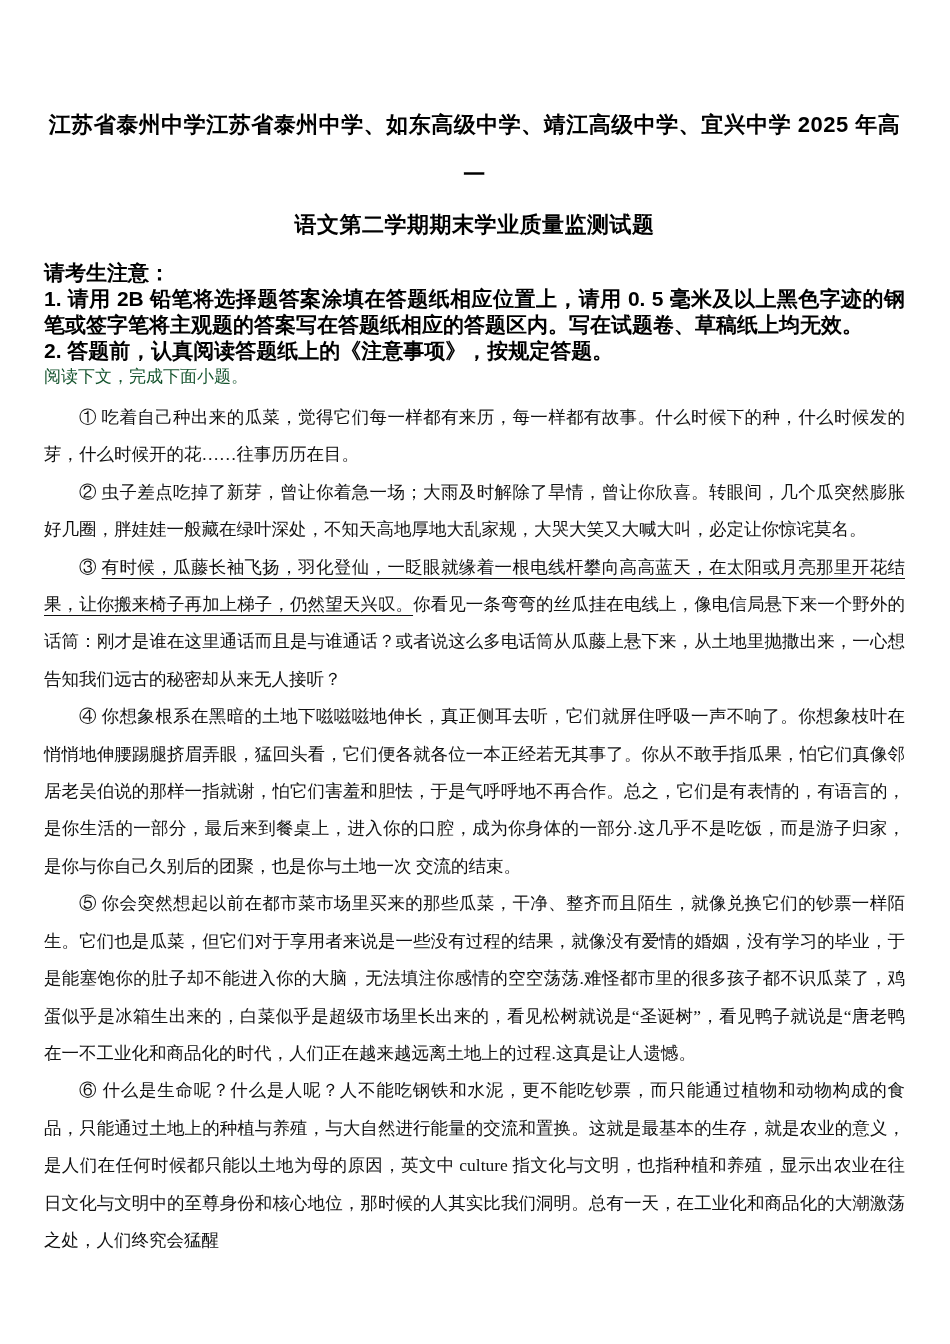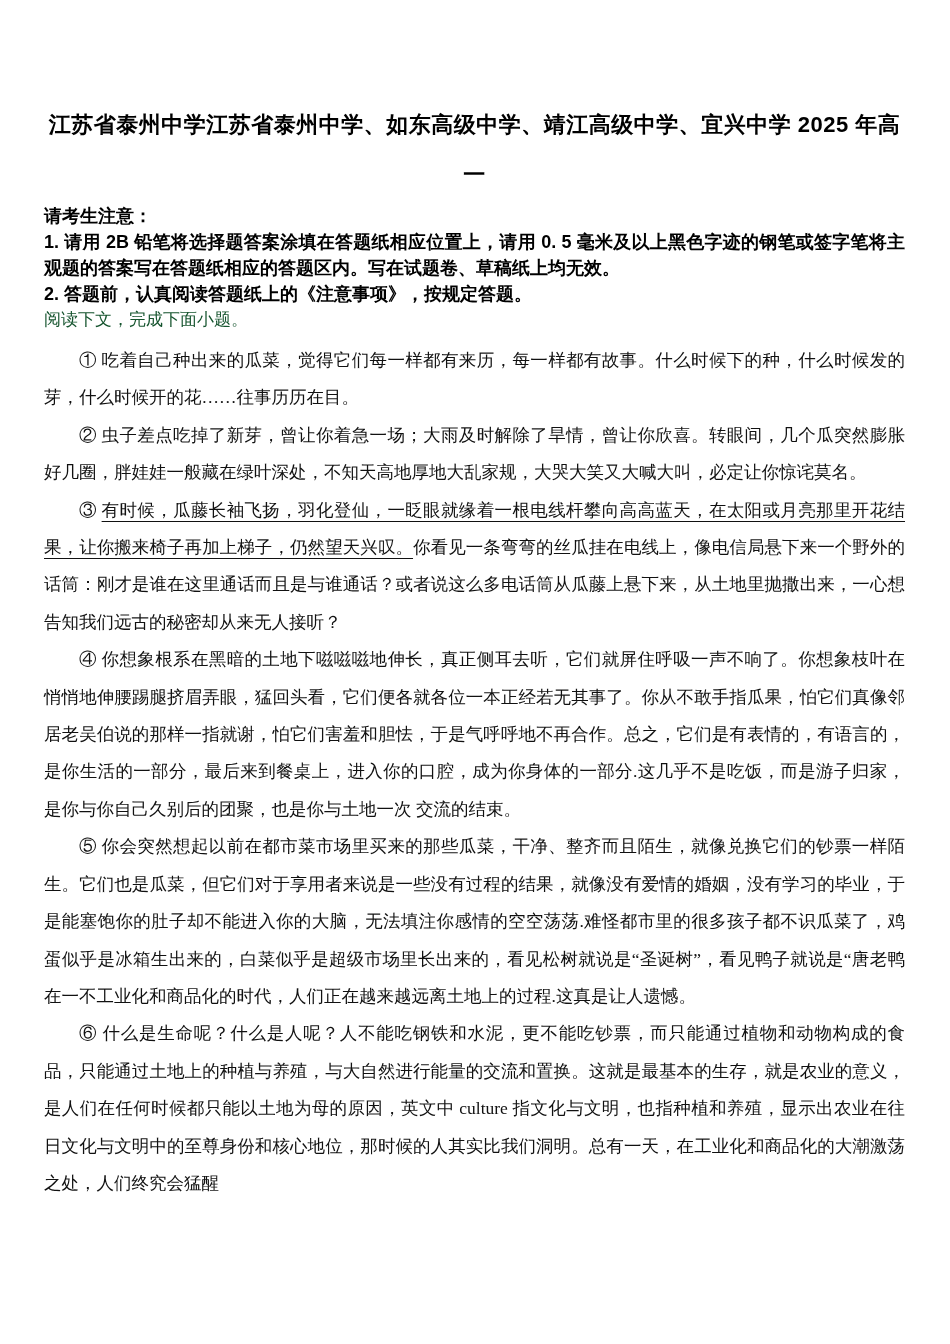--- a/index.html
+++ b/index.html
@@ -18,24 +18,24 @@
     margin-top: 100px;
     text-align: center;
     font-family: "Liberation Sans", "DejaVu Sans", sans-serif;
     font-weight: 700;
     font-size: 22px;
     line-height: 50px;
     letter-spacing: 0.5px;
   }
 
   .notice {
-    margin-top: 3px;
+    margin-top: 10px;
     font-family: "Liberation Sans", "DejaVu Sans", sans-serif;
     font-weight: 700;
-    font-size: 18px;
+    font-size: 21px;
     line-height: 26px;
     text-align: justify;
   }
   .notice p { margin: 0; }
 
   .section-heading {
     margin-top: 23px;
     font-family: "Liberation Sans", "DejaVu Sans", sans-serif;
     font-weight: 700;
     font-size: 17px;
@@ -66,20 +66,21 @@
     text-decoration-thickness: 1px;
   }
 </style>
 </head>
 <body>
 
 <div class="page">
 
   <div class="doc-title">
     <div>江苏省泰州中学江苏省泰州中学、如东高级中学、靖江高级中学、宜兴中学 2025 年高一</div>
+    <div>语文第二学期期末学业质量监测试题</div>
   </div>
 
   <div class="notice">
     <p>请考生注意：</p>
     <p>1. 请用 2B 铅笔将选择题答案涂填在答题纸相应位置上，请用 0. 5 毫米及以上黑色字迹的钢笔或签字笔将主观题的答案写在答题纸相应的答题区内。写在试题卷、草稿纸上均无效。</p>
     <p>2. 答题前，认真阅读答题纸上的《注意事项》，按规定答题。</p>
   </div>
 
   <div class="section-instruction">阅读下文，完成下面小题。</div>
 

